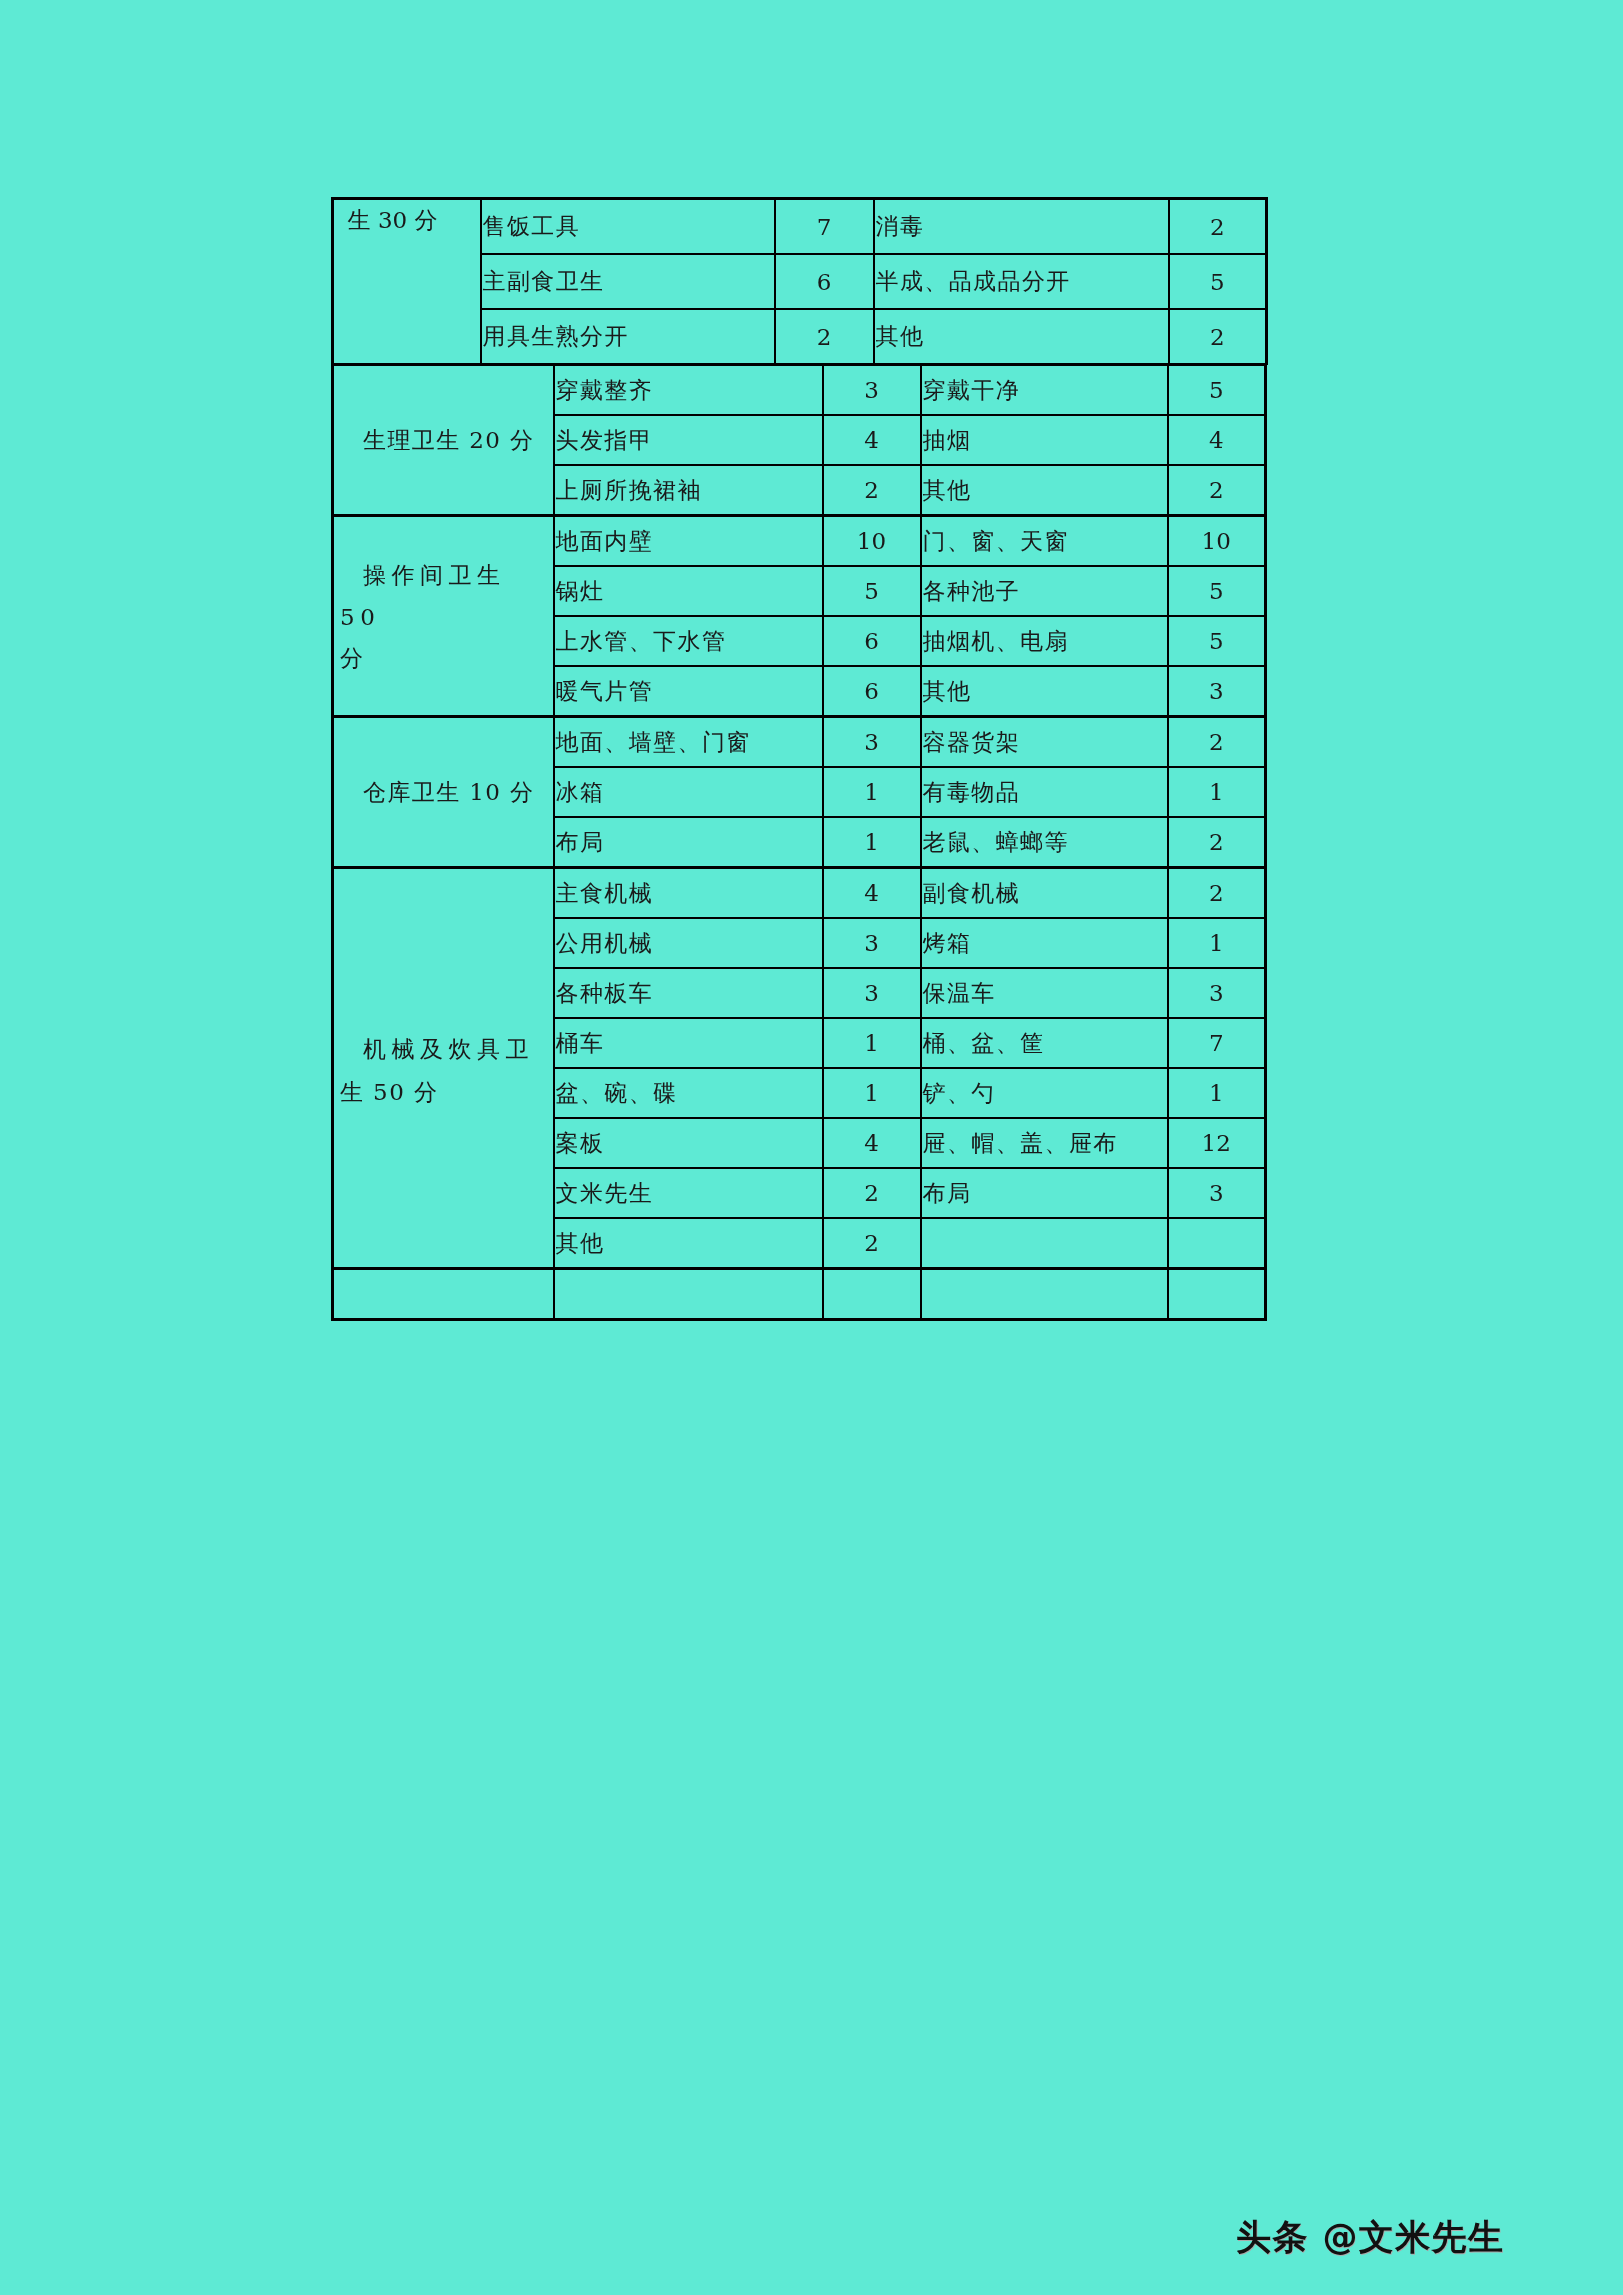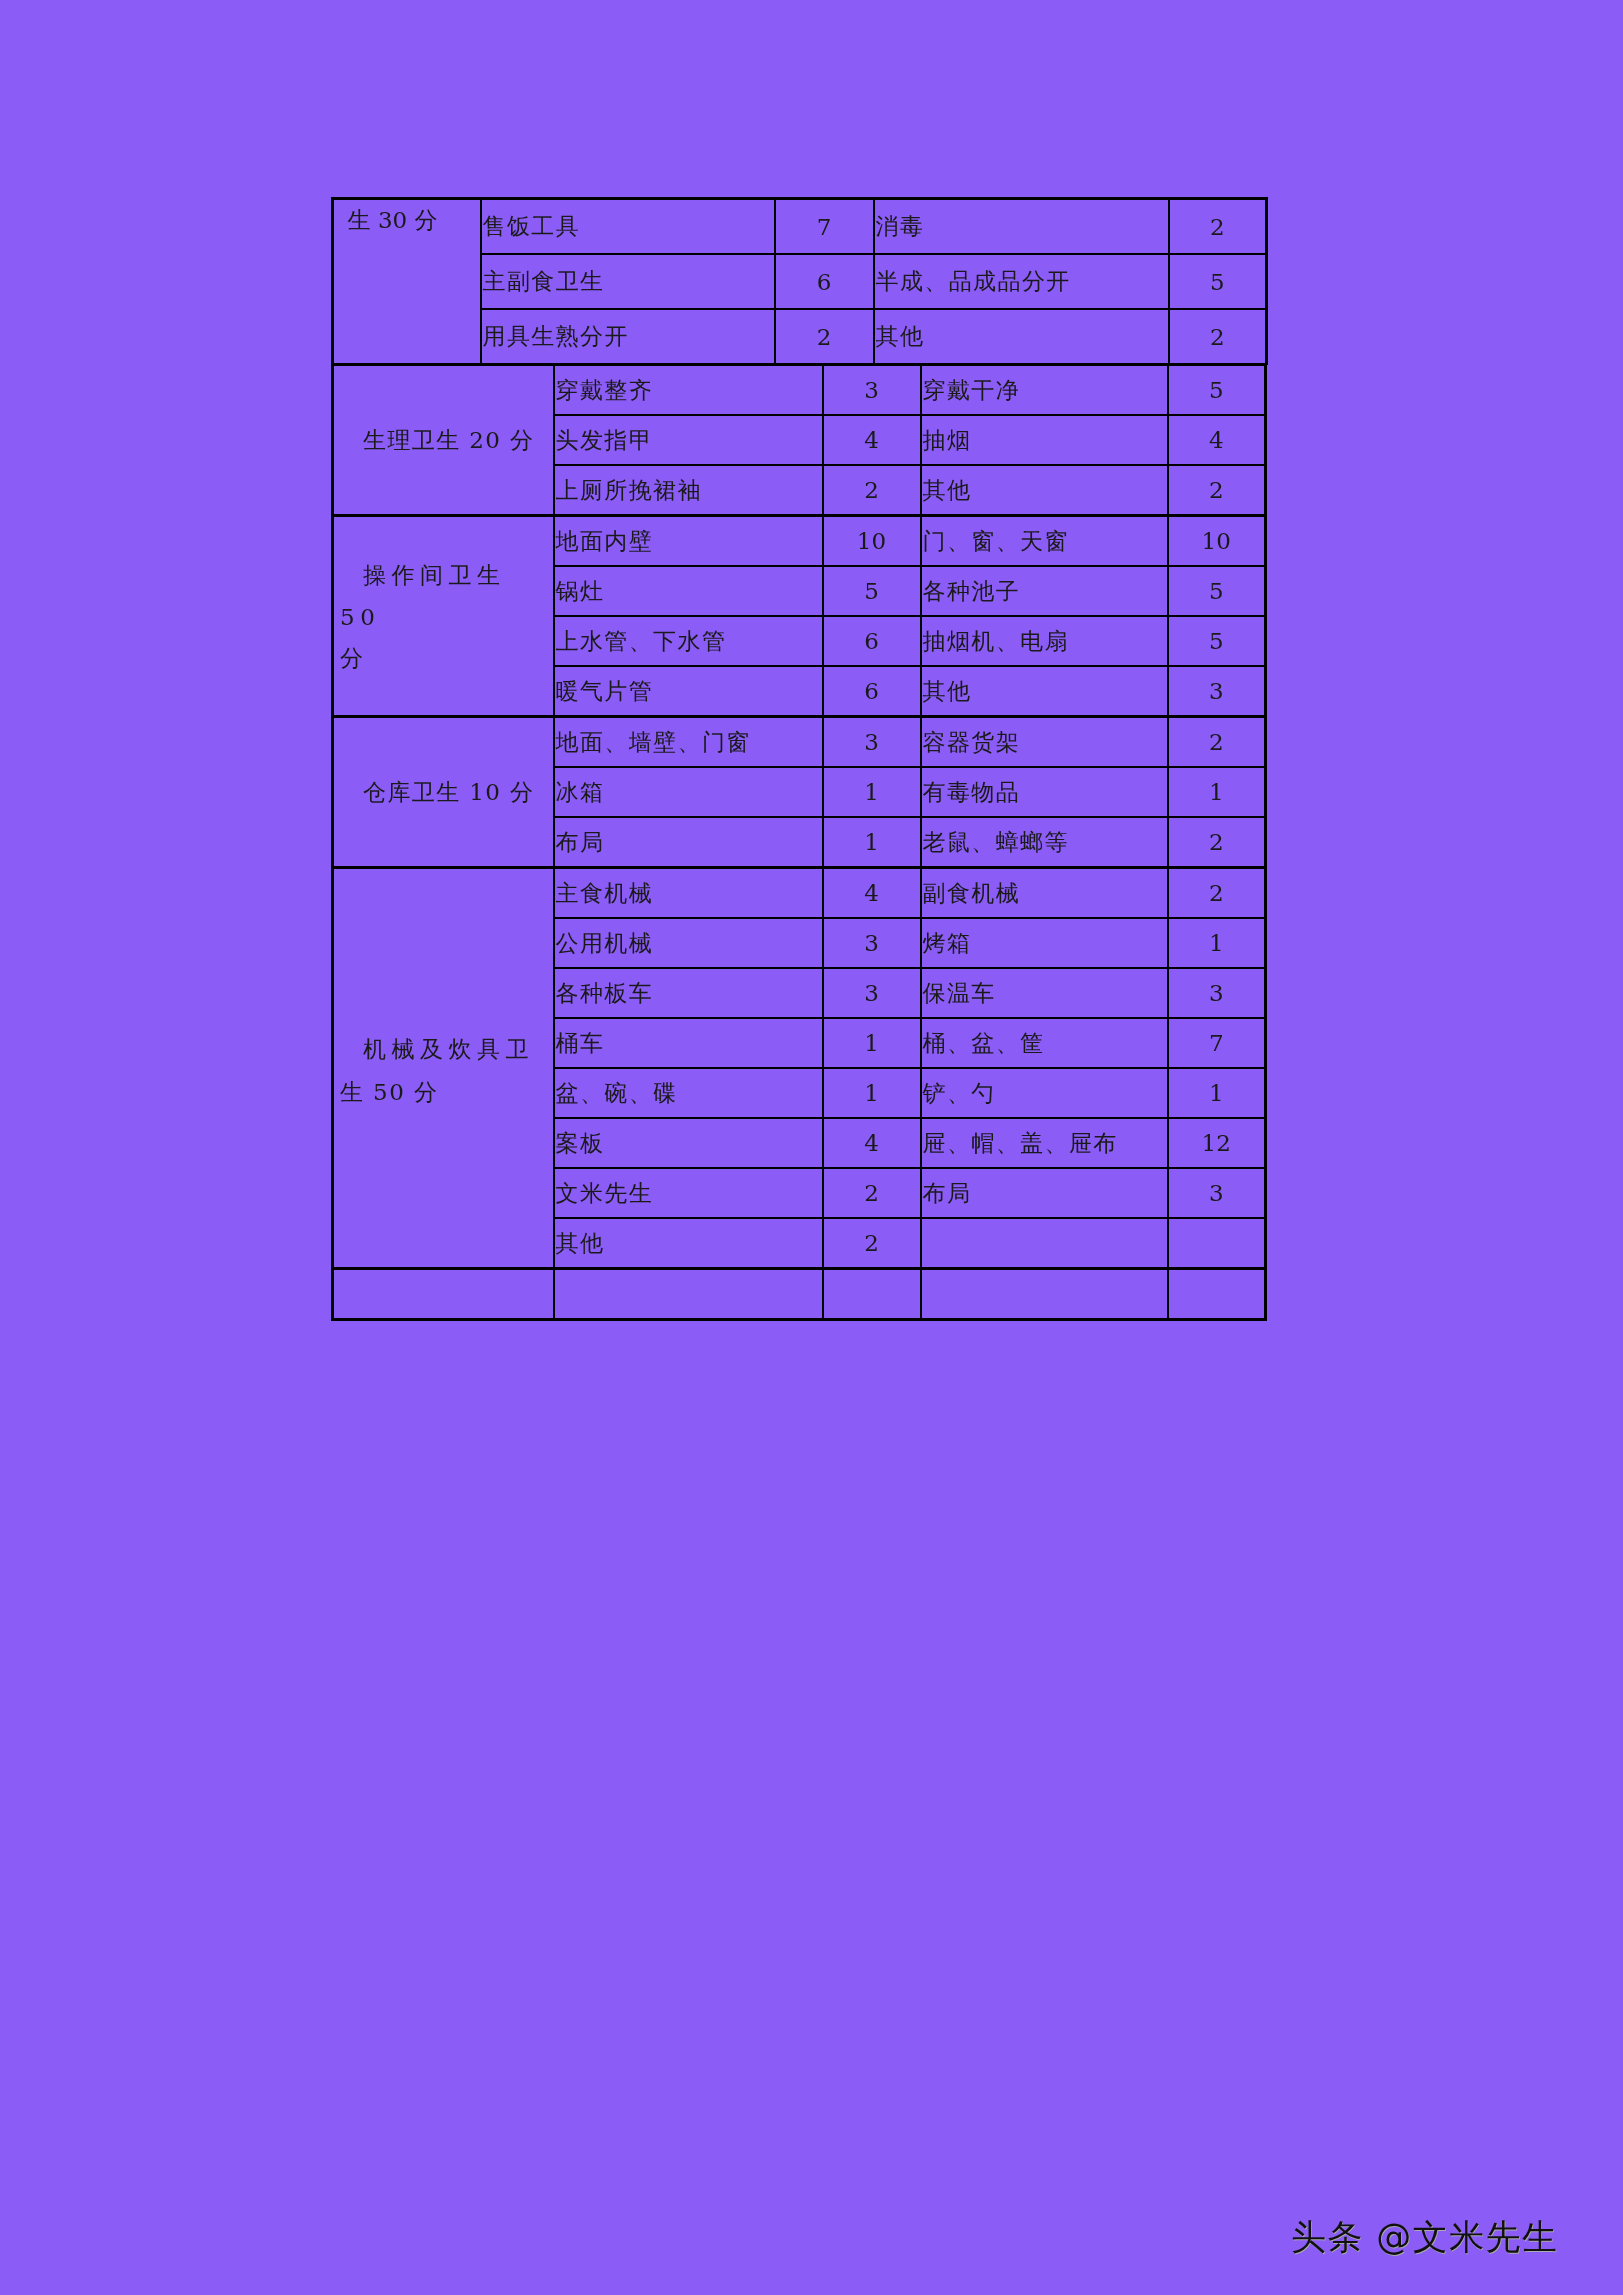--- a/index.html
+++ b/index.html
@@ -1,32 +1,32 @@
 <!DOCTYPE html>
 <html style="font-size:11px"><head>
 <meta charset="utf-8">
 <style>
   html, body { margin: 0; padding: 0; background: #ffffff; }
   body { width: 1623px; height: 2295px; position: relative; overflow: hidden;
          font-family: "DejaVu Serif", "Liberation Serif", serif; color: #1a1a1a; }
-  .page { position: absolute; left: 0; top: 0; width: 1623px; height: 2295px; background: #8b5cf6; }
+  .page { position: absolute; left: 0; top: 0; width: 1623px; height: 2295px; background: #5eead4; }
   table { border-collapse: collapse; position: absolute; table-layout: fixed; }
   td { border: 2px solid #000; font-size: 23px; padding: 0; vertical-align: middle; }
   #t1 { left: 331px; top: 197px; width: 933px; border: 3.4px solid #000; border-bottom: none; }
   #t1 td { height: 53px; }
   #t2 { left: 331px; top: 363px; width: 933px; border: 3.4px solid #000; }
   #t2 td { height: 48px; }
   .txt { padding-left: 1px; text-align: left; letter-spacing: 1.4px; }
   .num { text-align: center; }
   .grp-top { vertical-align: top; padding-top: 6.8px; padding-left: 13.6px; line-height: 27px; }
   .grp-mid { vertical-align: middle; padding-left: 6px; line-height: 50px; }
   .indent { text-indent: 37px; display: block; letter-spacing: 5.5px; }
   .blk-sep td { border-top-width: 3.4px; }
-  .watermark { position: absolute; left: 1291px; top: 2214px; font-family: "DejaVu Sans", "Liberation Sans", sans-serif;
-               font-size: 35px; color: #111; letter-spacing: 1.4px; text-shadow: 0.7px 0.7px 0 #aaa; }
+  .watermark { position: absolute; left: 1236px; top: 2214px; font-family: "DejaVu Sans", "Liberation Sans", sans-serif;
+               font-size: 35px; color: #111; letter-spacing: 1.4px; text-shadow: 0.7px 0.7px 0 #aaa; font-weight: bold; }
 </style>
 </head>
 <body>
 
 <div class="page">
 
   <table id="t1">
     <colgroup>
       <col style="width:148px">
         <col style="width:294px">

